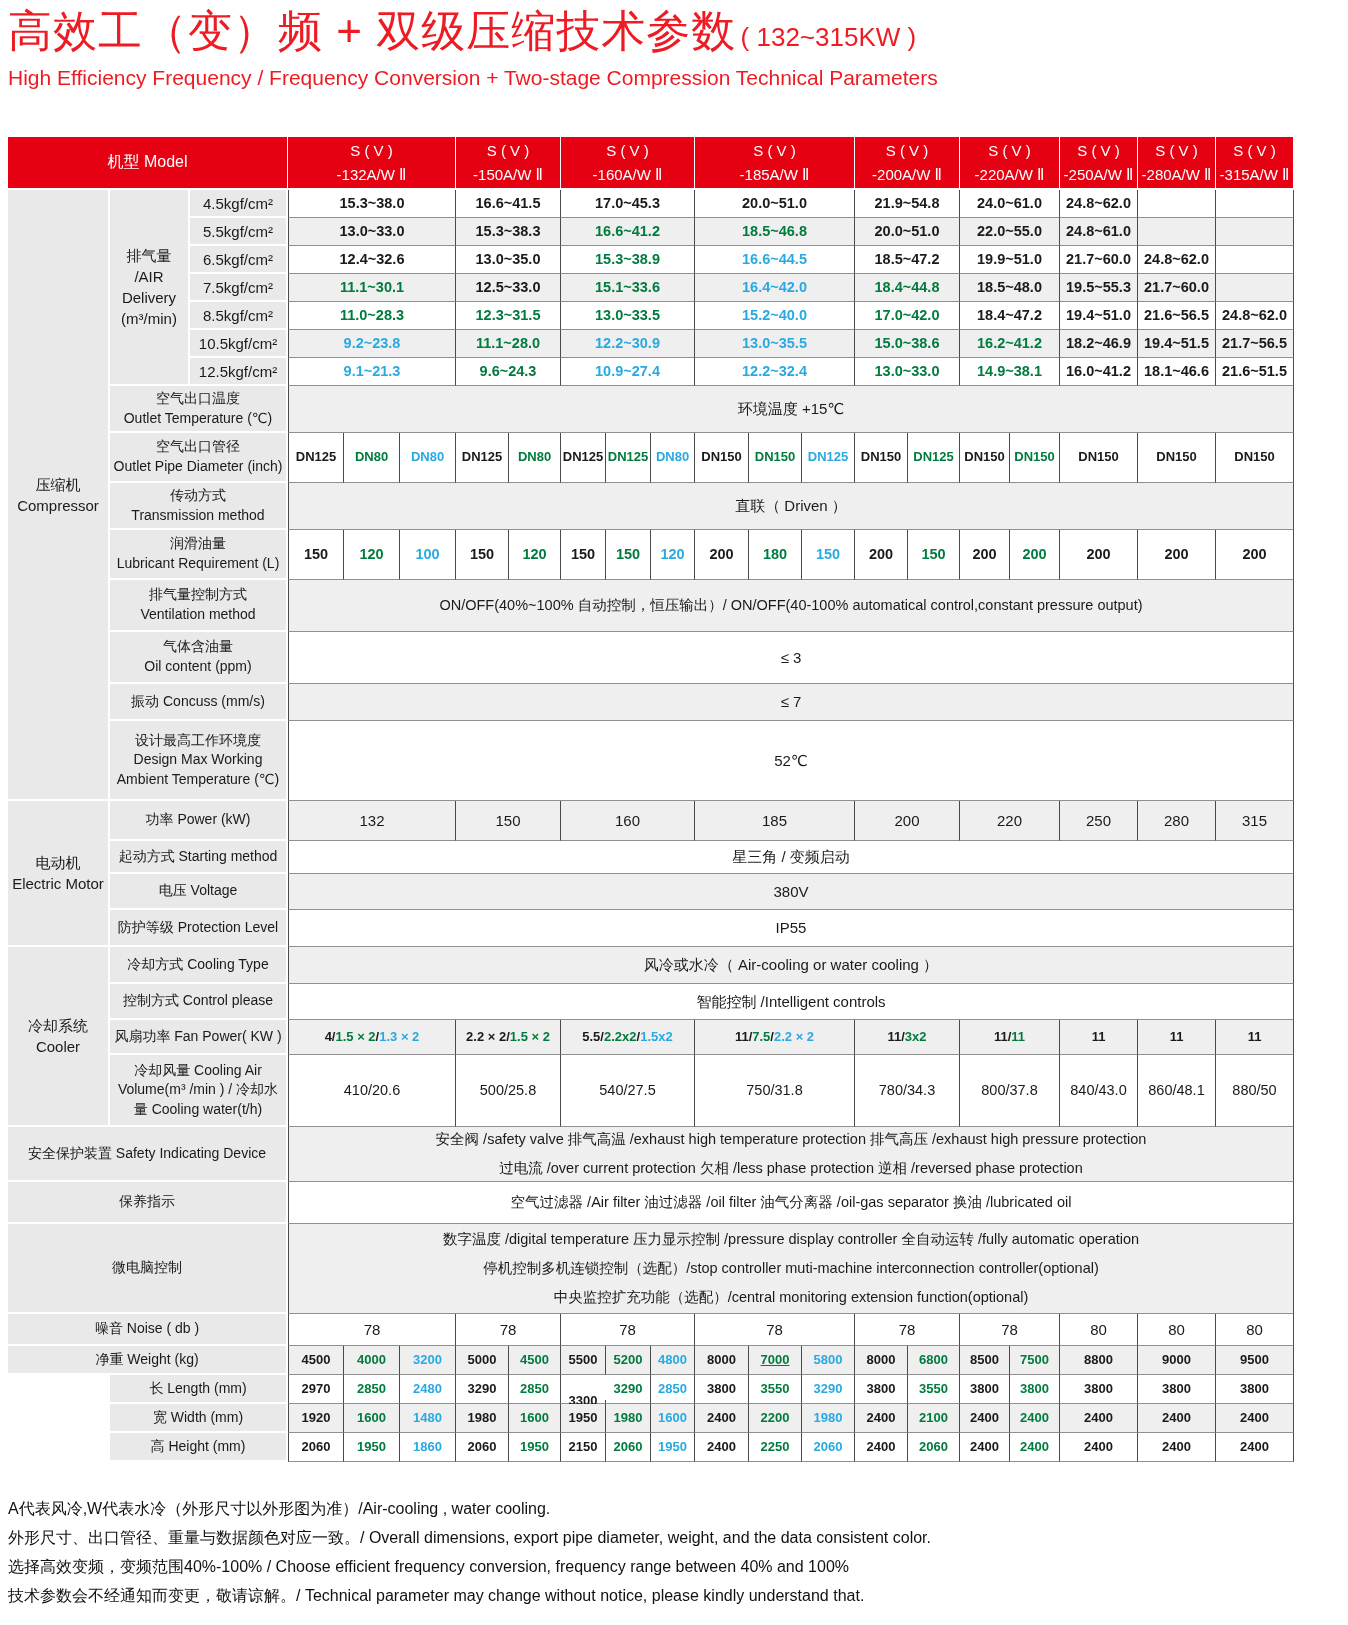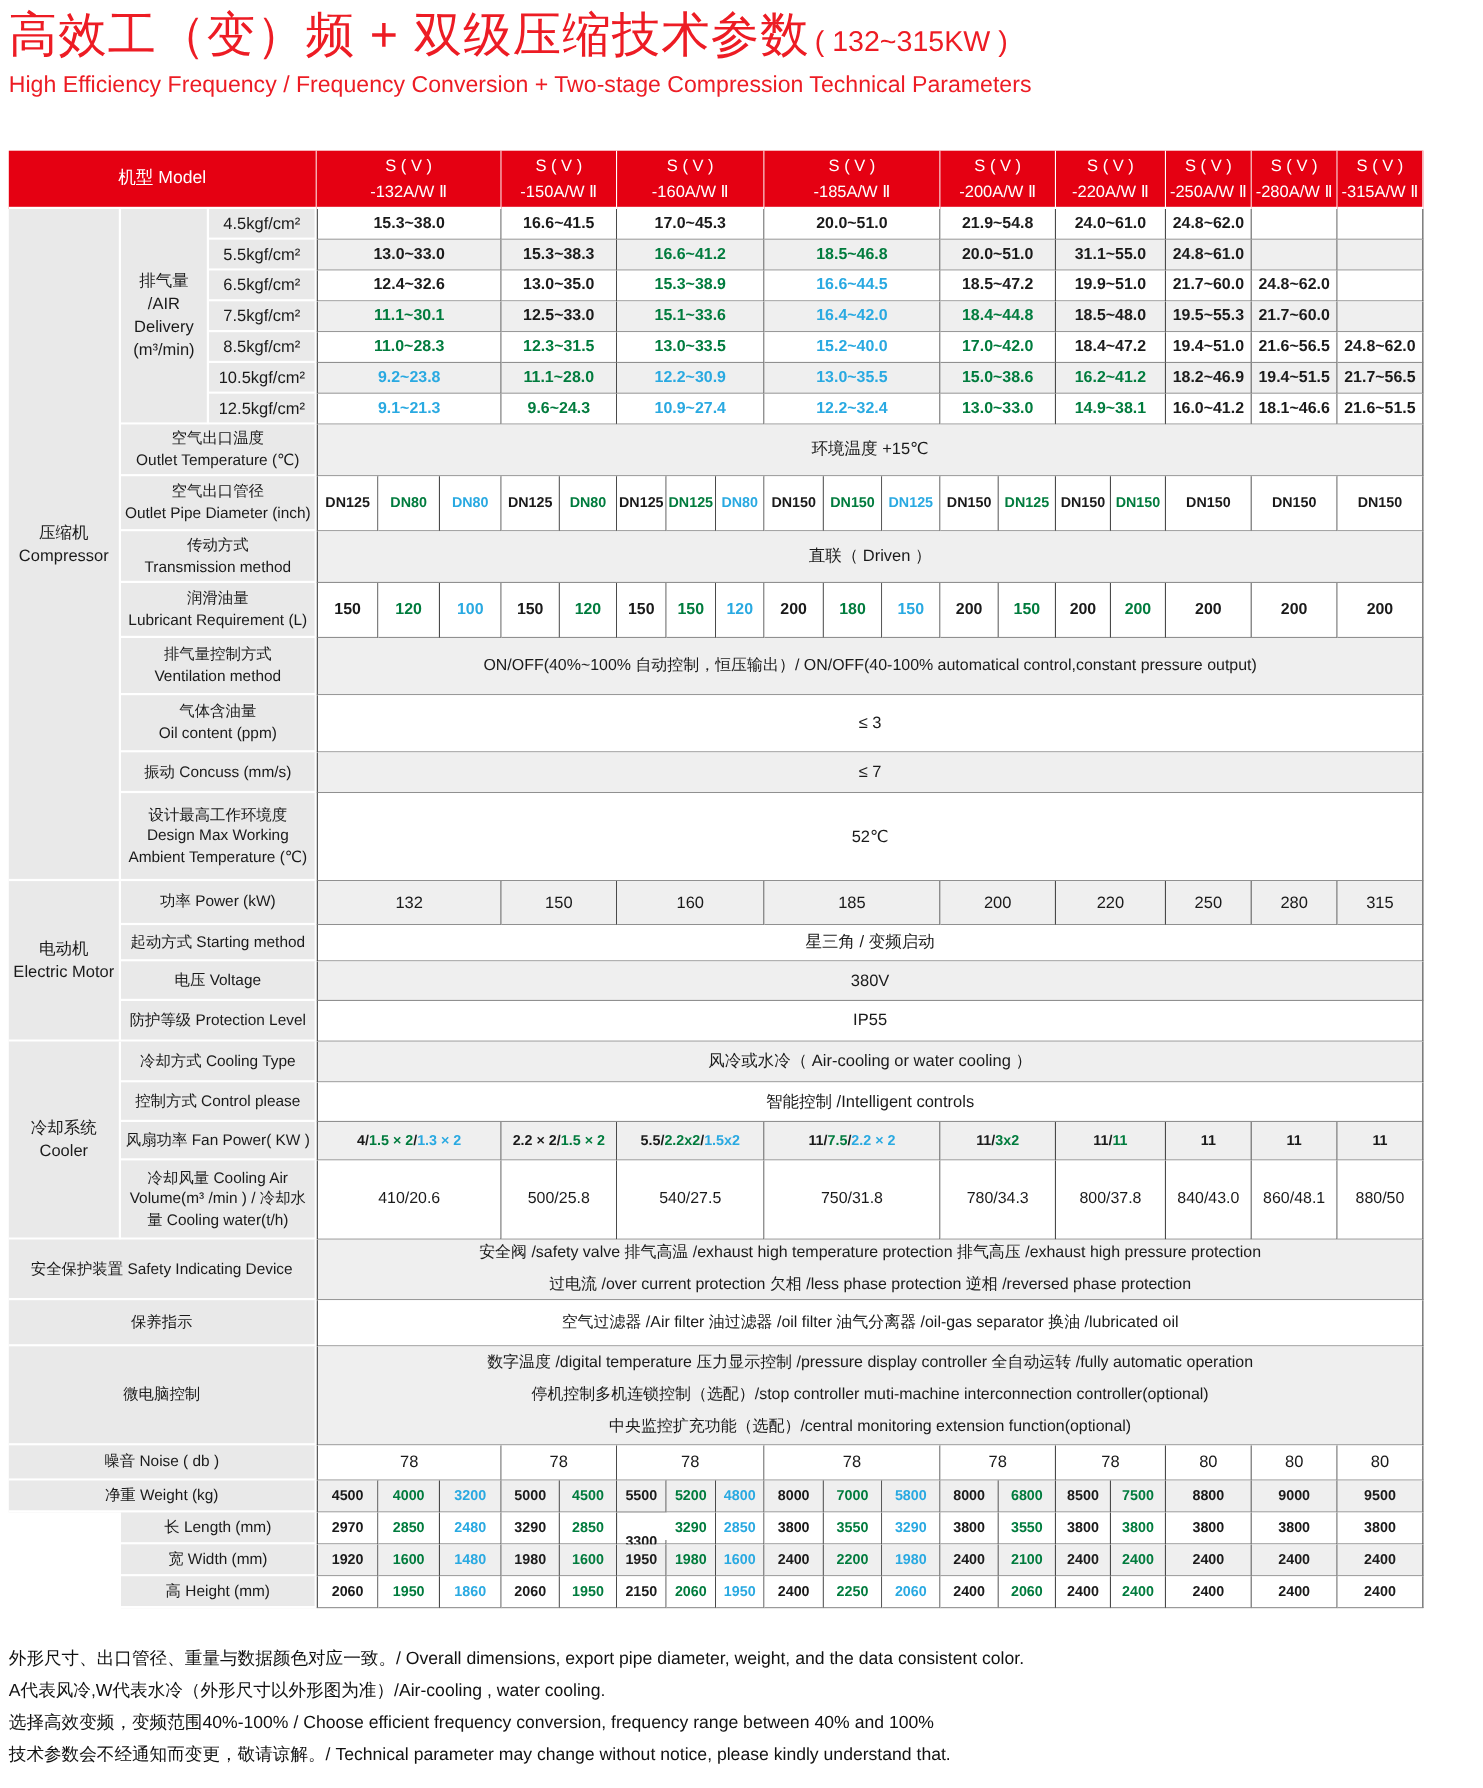--- a/index.html
+++ b/index.html
@@ -90,21 +90,21 @@
     <div class="dc f14 bold tk" style="grid-area: 2 / 17 / span 1 / span 2;">24.0~61.0</div>
     <div class="dc f14 bold tk" style="grid-area: 2 / 19 / span 1 / span 2;">24.8~62.0</div>
     <div class="dc f14 bold tk" style="grid-area: 2 / 21 / span 1 / span 1;"></div>
     <div class="dc f14 bold tk" style="grid-area: 2 / 22 / span 1 / span 1;"></div>
     <div class="gc pr" style="grid-area: 3 / 3 / span 1 / span 1;">5.5kgf/cm²</div>
     <div class="dc f14 bold tk bl shade" style="grid-area: 3 / 4 / span 1 / span 3;">13.0~33.0</div>
     <div class="dc f14 bold tk shade" style="grid-area: 3 / 7 / span 1 / span 2;">15.3~38.3</div>
     <div class="dc f14 bold tg shade" style="grid-area: 3 / 9 / span 1 / span 3;">16.6~41.2</div>
     <div class="dc f14 bold tg shade" style="grid-area: 3 / 12 / span 1 / span 3;">18.5~46.8</div>
     <div class="dc f14 bold tk shade" style="grid-area: 3 / 15 / span 1 / span 2;">20.0~51.0</div>
-    <div class="dc f14 bold tk shade" style="grid-area: 3 / 17 / span 1 / span 2;">31.1~55.0</div>
+    <div class="dc f14 bold tk shade" style="grid-area: 3 / 17 / span 1 / span 2;">22.0~55.0</div>
     <div class="dc f14 bold tk shade" style="grid-area: 3 / 19 / span 1 / span 2;">24.8~61.0</div>
     <div class="dc f14 bold tk shade" style="grid-area: 3 / 21 / span 1 / span 1;"></div>
     <div class="dc f14 bold tk shade" style="grid-area: 3 / 22 / span 1 / span 1;"></div>
     <div class="gc pr" style="grid-area: 4 / 3 / span 1 / span 1;">6.5kgf/cm²</div>
     <div class="dc f14 bold tk bl" style="grid-area: 4 / 4 / span 1 / span 3;">12.4~32.6</div>
     <div class="dc f14 bold tk" style="grid-area: 4 / 7 / span 1 / span 2;">13.0~35.0</div>
     <div class="dc f14 bold tg" style="grid-area: 4 / 9 / span 1 / span 3;">15.3~38.9</div>
     <div class="dc f14 bold tb" style="grid-area: 4 / 12 / span 1 / span 3;">16.6~44.5</div>
     <div class="dc f14 bold tk" style="grid-area: 4 / 15 / span 1 / span 2;">18.5~47.2</div>
     <div class="dc f14 bold tk" style="grid-area: 4 / 17 / span 1 / span 2;">19.9~51.0</div>
@@ -273,21 +273,21 @@
     <div class="gc" style="grid-area: 29 / 1 / span 1 / span 3;">净重 Weight (kg)</div>
     <div class="dc bold tk f13 bl shade" style="grid-area: 29 / 4 / span 1 / span 1;">4500</div>
     <div class="dc bold tg f13 shade" style="grid-area: 29 / 5 / span 1 / span 1;">4000</div>
     <div class="dc bold tb f13 shade" style="grid-area: 29 / 6 / span 1 / span 1;">3200</div>
     <div class="dc bold tk f13 shade" style="grid-area: 29 / 7 / span 1 / span 1;">5000</div>
     <div class="dc bold tg f13 shade" style="grid-area: 29 / 8 / span 1 / span 1;">4500</div>
     <div class="dc bold tk f13 shade" style="grid-area: 29 / 9 / span 1 / span 1;">5500</div>
     <div class="dc bold tg f13 shade" style="grid-area: 29 / 10 / span 1 / span 1;">5200</div>
     <div class="dc bold tb f13 shade" style="grid-area: 29 / 11 / span 1 / span 1;">4800</div>
     <div class="dc bold tk f13 shade" style="grid-area: 29 / 12 / span 1 / span 1;">8000</div>
-    <div class="dc bold tg f13 shade" style="grid-area: 29 / 13 / span 1 / span 1;">7000</div>
+    <div class="dc bold tg f13 shade" style="grid-area: 29 / 13 / span 1 / span 1; text-decoration: underline;">7000</div>
     <div class="dc bold tb f13 shade" style="grid-area: 29 / 14 / span 1 / span 1;">5800</div>
     <div class="dc bold tk f13 shade" style="grid-area: 29 / 15 / span 1 / span 1;">8000</div>
     <div class="dc bold tg f13 shade" style="grid-area: 29 / 16 / span 1 / span 1;">6800</div>
     <div class="dc bold tk f13 shade" style="grid-area: 29 / 17 / span 1 / span 1;">8500</div>
     <div class="dc bold tg f13 shade" style="grid-area: 29 / 18 / span 1 / span 1;">7500</div>
     <div class="dc bold tk f13 shade" style="grid-area: 29 / 19 / span 1 / span 2;">8800</div>
     <div class="dc bold tk f13 shade" style="grid-area: 29 / 21 / span 1 / span 1;">9000</div>
     <div class="dc bold tk f13 shade" style="grid-area: 29 / 22 / span 1 / span 1;">9500</div>
     <div class="gc" style="grid-area: 30 / 2 / span 1 / span 2;">长 Length  (mm)</div>
     <div class="dc bold tk f13 bl" style="grid-area: 30 / 4 / span 1 / span 1;">2970</div>
@@ -342,17 +342,17 @@
     <div class="dc bold tk f13" style="grid-area: 32 / 15 / span 1 / span 1;">2400</div>
     <div class="dc bold tg f13" style="grid-area: 32 / 16 / span 1 / span 1;">2060</div>
     <div class="dc bold tk f13" style="grid-area: 32 / 17 / span 1 / span 1;">2400</div>
     <div class="dc bold tg f13" style="grid-area: 32 / 18 / span 1 / span 1;">2400</div>
     <div class="dc bold tk f13" style="grid-area: 32 / 19 / span 1 / span 2;">2400</div>
     <div class="dc bold tk f13" style="grid-area: 32 / 21 / span 1 / span 1;">2400</div>
     <div class="dc bold tk f13" style="grid-area: 32 / 22 / span 1 / span 1;">2400</div>
   </div>
 
 <div class="notes">
+  <div>A代表风冷,W代表水冷（外形尺寸以外形图为准）/Air-cooling , water cooling.</div>
   <div>外形尺寸、出口管径、重量与数据颜色对应一致。/ Overall dimensions, export pipe diameter, weight, and the data consistent color.</div>
-  <div>A代表风冷,W代表水冷（外形尺寸以外形图为准）/Air-cooling , water cooling.</div>
   <div>选择高效变频，变频范围40%-100% / Choose efficient frequency conversion, frequency range between 40% and 100%</div>
   <div>技术参数会不经通知而变更，敬请谅解。/ Technical parameter may change without notice, please kindly understand that.</div>
 </div>
 
 </body></html>

